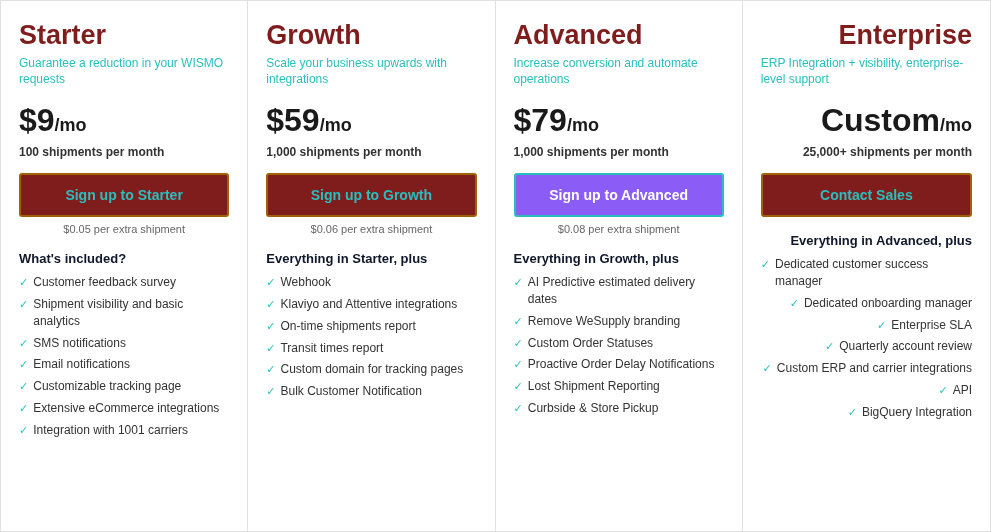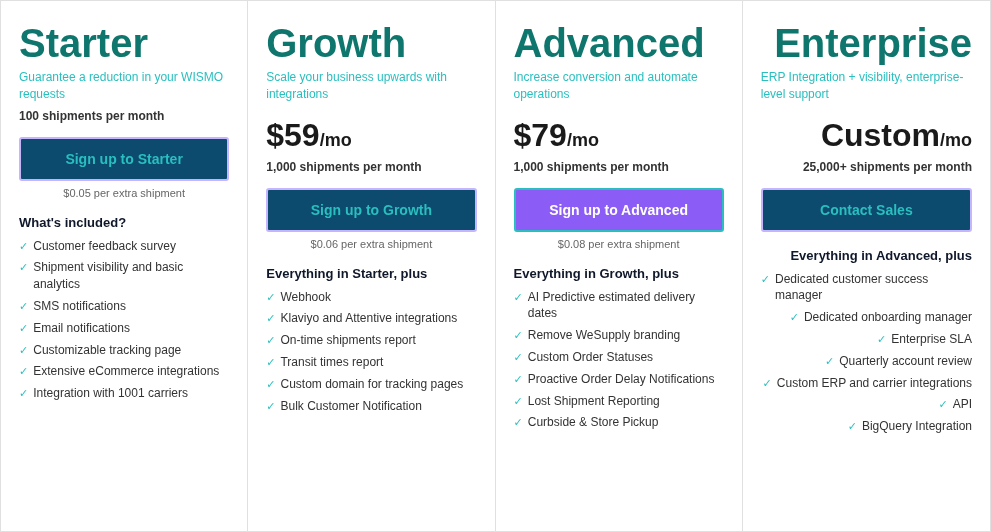--- a/index.html
+++ b/index.html
@@ -17,23 +17,23 @@
       border: 1px solid #e0e0e0;
     }
     .plan-col {
       padding: 20px 18px;
       border-right: 1px solid #e0e0e0;
       display: flex;
       flex-direction: column;
     }
     .plan-col:last-child { border-right: none; align-items: flex-end; }
     .plan-name {
-      font-size: 40px;
+      font-size: 27px;
       font-weight: 900;
-      color: #0f766e;
+      color: #7f1d1d;
       line-height: 1.1;
     }
     .plan-tagline {
       color: #2abfbf;
       font-size: 12px;
       margin-top: 4px;
       line-height: 1.4;
     }
     .plan-price {
       font-size: 32px;
@@ -56,23 +56,23 @@
       width: 100%;
       padding: 12px 8px;
       margin-top: 14px;
       font-size: 14px;
       font-weight: 700;
       cursor: pointer;
       border-radius: 3px;
       text-align: center;
     }
     .btn-outline {
-      background: #0c4a6e;
+      background: #7f1d1d;
       color: #2abfbf;
-      border: 2px solid #c4b5fd;
+      border: 2px solid #a16207;
     }
     .btn-filled {
       background: #8b5cf6;
       color: #fff;
       border: 2px solid #2abfbf;
     }
     .extra-shipment {
       font-size: 11px;
       color: #666;
       margin-top: 6px;
@@ -101,20 +101,21 @@
       flex-shrink: 0;
     }
   </style>
 </head>
 <body>
 
 <div class="pricing-grid">
 <div class="plan-col">
     <div class="plan-name">Starter</div>
     <div class="plan-tagline">Guarantee a reduction in your WISMO requests</div>
+    <div class="plan-price">$9<span>/mo</span></div>
     <div class="plan-shipments">100 shipments per month</div>
     <button class="plan-btn btn-outline">Sign up to Starter</button>
     <div class="extra-shipment">$0.05 per extra shipment</div>
     <div class="features-heading">What's included?</div>
 
       <div class="feature-item">
         <span class="check-icon">✓</span>
         <span>Customer feedback survey</span>
       </div>
 

